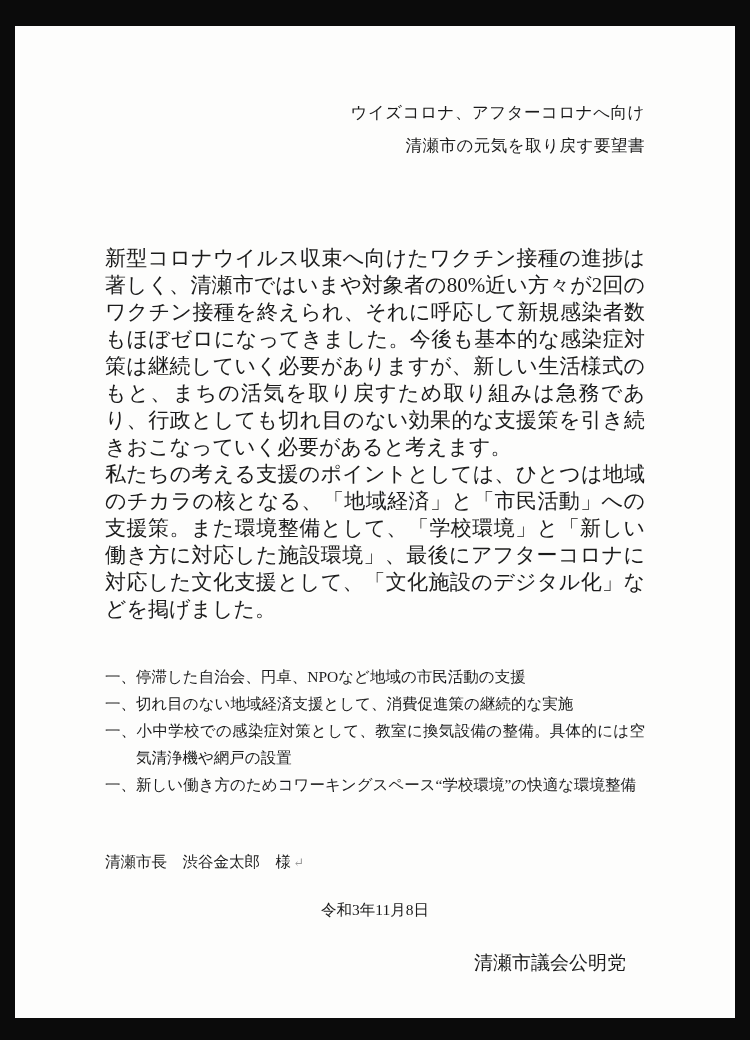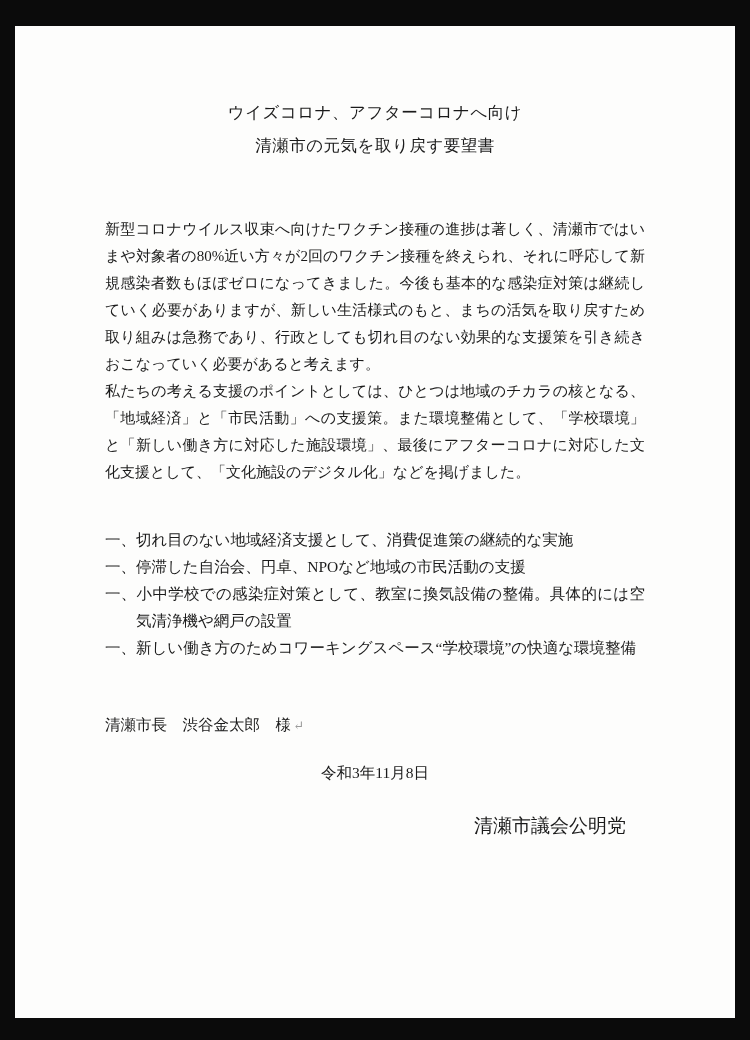--- a/index.html
+++ b/index.html
@@ -18,29 +18,29 @@
   .page {
     width: 100%;
     height: 100%;
     background: #fdfdfc;
     color: #1b1b1b;
     padding: 0 90px;
     overflow: hidden;
   }
   .title {
     margin-top: 70px;
-    text-align: center;
+    text-align: right;
     font-size: 16.5px;
     font-weight: normal;
     line-height: 33px;
     letter-spacing: 0.5px;
   }
   .body-text {
-    margin-top: 54px;
-    font-size: 15px;
+    margin-top: 83px;
+    font-size: 21px;
     line-height: 27px;
     text-align: justify;
   }
   .body-text p { margin: 0; }
   .requests {
     margin-top: 40px;
     list-style: none;
     font-size: 15.5px;
     line-height: 27px;
   }
@@ -90,22 +90,22 @@
       <div>ウイズコロナ、アフターコロナへ向け</div>
       <div>清瀬市の元気を取り戻す要望書</div>
     </h1>
 
     <div class="body-text">
       <p>新型コロナウイルス収束へ向けたワクチン接種の進捗は著しく、清瀬市ではいまや対象者の80%近い方々が2回のワクチン接種を終えられ、それに呼応して新規感染者数もほぼゼロになってきました。今後も基本的な感染症対策は継続していく必要がありますが、新しい生活様式のもと、まちの活気を取り戻すため取り組みは急務であり、行政としても切れ目のない効果的な支援策を引き続きおこなっていく必要があると考えます。</p>
       <p>私たちの考える支援のポイントとしては、ひとつは地域のチカラの核となる、「地域経済」と「市民活動」への支援策。また環境整備として、「学校環境」と「新しい働き方に対応した施設環境」、最後にアフターコロナに対応した文化支援として、「文化施設のデジタル化」などを掲げました。</p>
     </div>
 
     <ul class="requests">
+      <li><span>一、</span><span>停滞した自治会、円卓、NPOなど地域の市民活動の支援</span></li>
       <li><span>一、</span><span>切れ目のない地域経済支援として、消費促進策の継続的な実施</span></li>
-      <li><span>一、</span><span>停滞した自治会、円卓、NPOなど地域の市民活動の支援</span></li>
       <li><span>一、</span><span>小中学校での感染症対策として、教室に換気設備の整備。具体的には空気清浄機や網戸の設置</span></li>
       <li><span>一、</span><span>新しい働き方のためコワーキングスペース“学校環境”の快適な環境整備</span></li>
     </ul>
 
     <div class="addressee">
       <span>清瀬市長　渋谷金太郎　様</span><span class="return-mark">↵</span>
     </div>
 
     <div class="date-line">令和3年11月8日</div>
 

